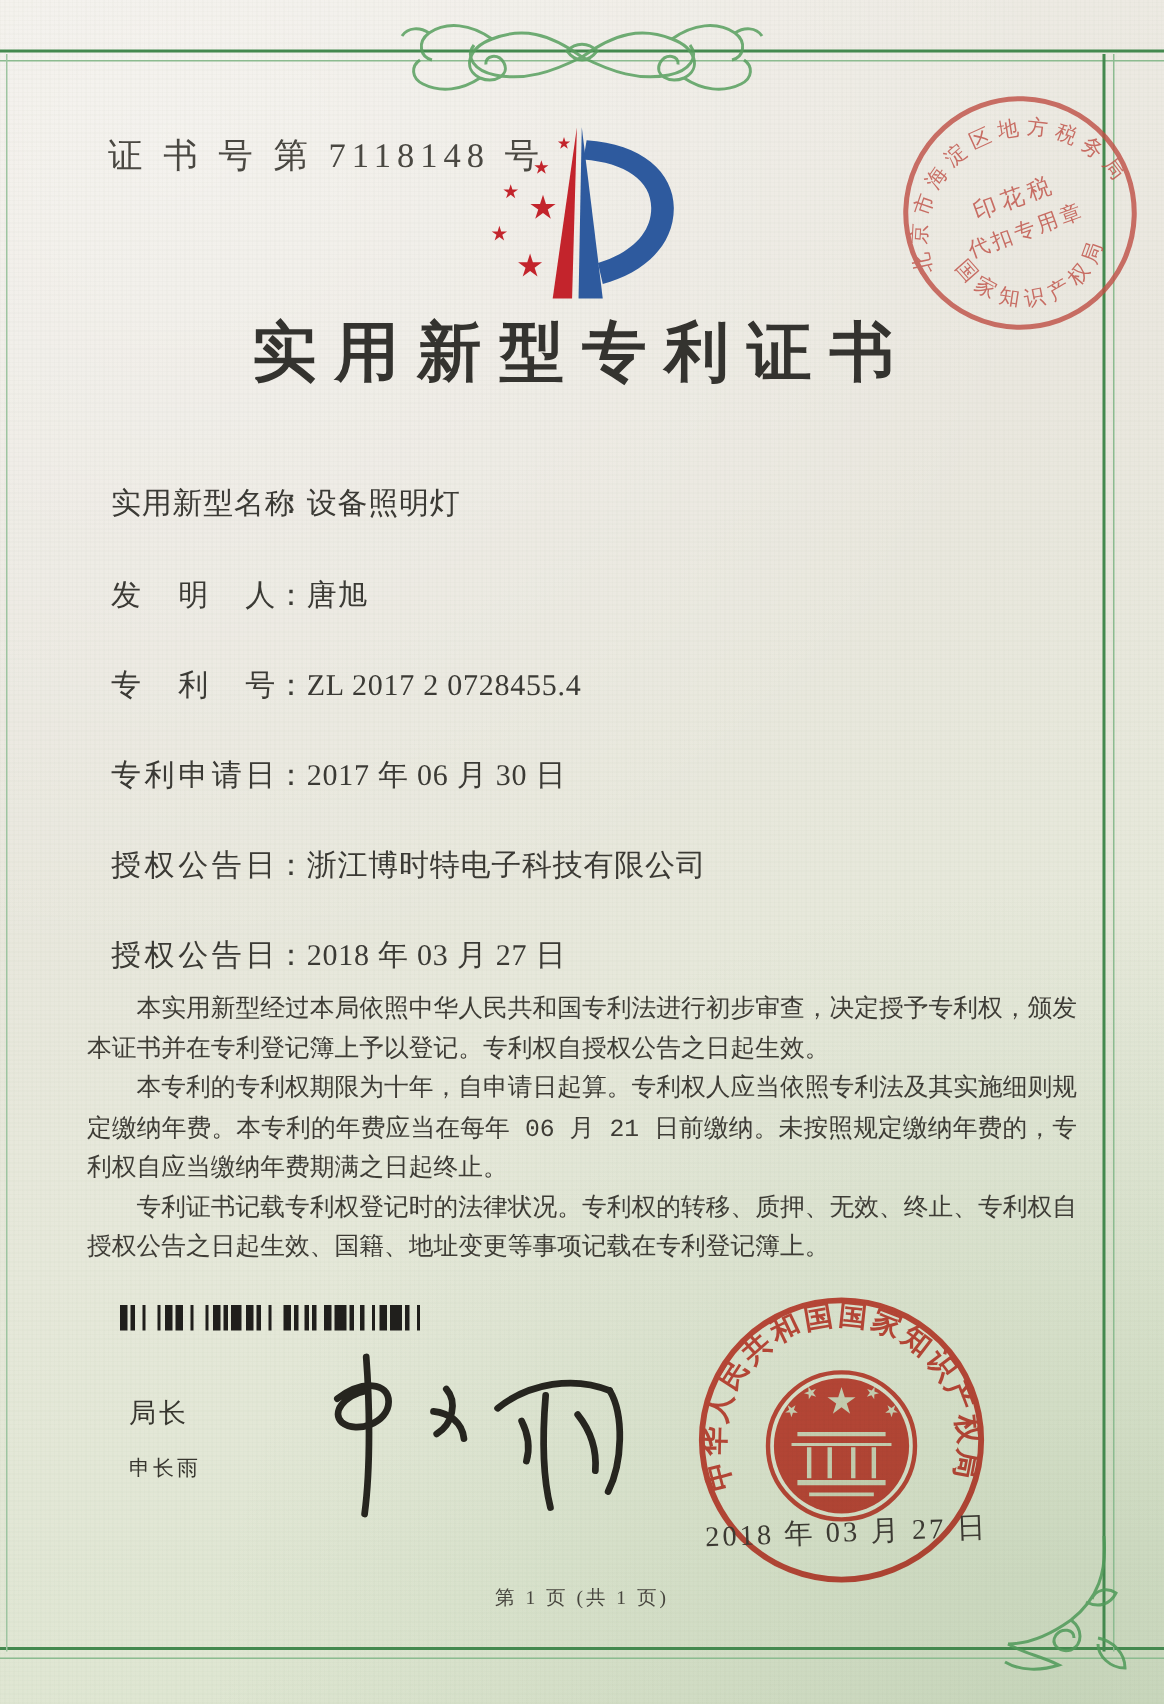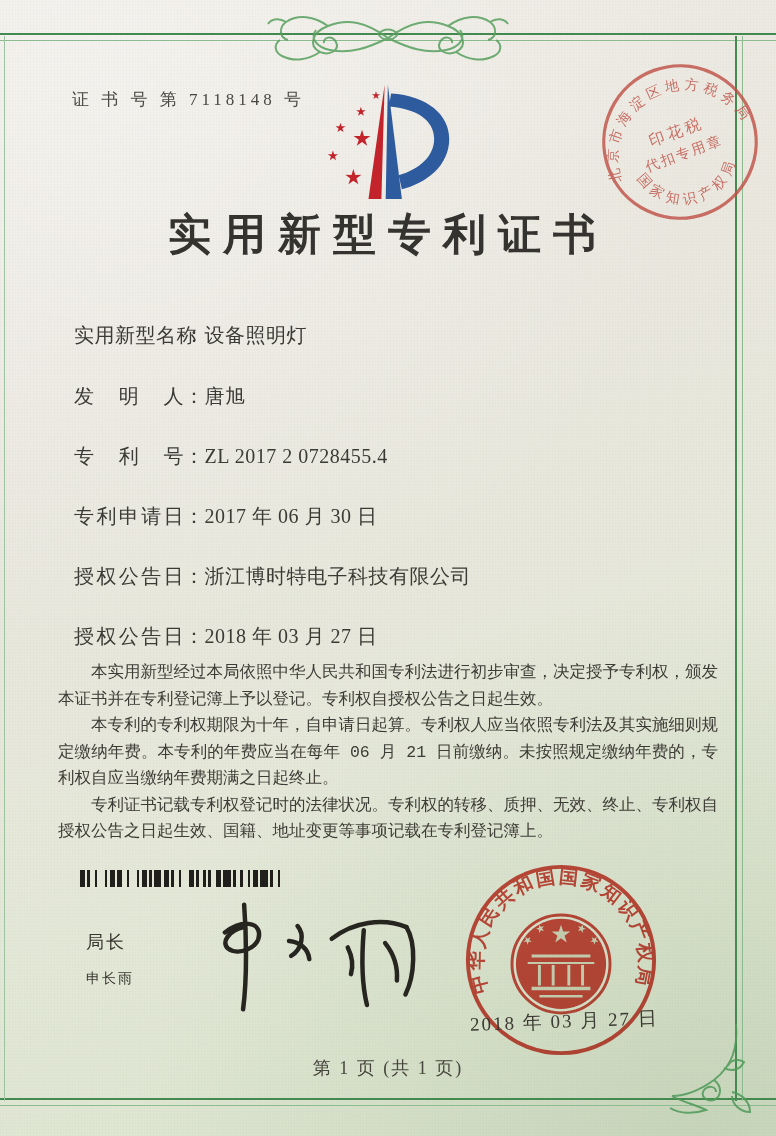--- a/index.html
+++ b/index.html
@@ -16,39 +16,39 @@
       repeating-linear-gradient(0deg, rgba(120,140,110,.05) 0 1px, transparent 1px 3px),
       repeating-linear-gradient(90deg, rgba(120,140,110,.05) 0 1px, transparent 1px 3px);}
   
   .fr{position:absolute;background:none;}
   .fr-top{left:0;top:33px;width:776px;height:5px;border-top:2px solid #44894f;border-bottom:1px solid #8cbb90;}
   .fr-bottom{left:0;top:1098px;width:776px;height:5px;border-top:2px solid #44894f;border-bottom:1px solid #8cbb90;}
   .fr-right{left:735px;top:36px;width:5px;height:1065px;border-left:2px solid #44894f;border-right:1px solid #8cbb90;}
   .fr-left{left:4px;top:36px;width:4px;height:1065px;border-left:1px solid #9dc4a0;}
   .ornament-top{position:absolute;left:228px;top:4px;}
   .ornament-corner{position:absolute;left:664px;top:1022px;}
-  .cert-no{position:absolute;left:72px;top:88px;font-size:17px;letter-spacing:4px;color:#4a4842;}
+  .cert-no{position:absolute;left:72px;top:88px;font-size:23px;letter-spacing:4px;color:#4a4842;}
   .logo{position:absolute;left:320px;top:82px;}
   .tax-seal{position:absolute;left:596px;top:58px;transform:rotate(-20deg);opacity:.8;}
   .title{position:absolute;left:0;top:206px;width:776px;text-align:center;
     font-size:43px;font-weight:bold;letter-spacing:12px;color:#34332f;}
   .field{position:absolute;left:74px;font-size:20px;color:#3b3a35;letter-spacing:.5px;white-space:nowrap;}
   .fld-label{display:inline-block;width:110px;text-align:justify;text-align-last:justify;vertical-align:bottom;}
   .f0{top:322px}.f1{top:383px}.f2{top:443px}.f3{top:503px}.f4{top:563px}.f5{top:623px}
   .paras{position:absolute;left:58px;top:660px;width:660px;font-family:Liberation Mono, monospace;}
   .paras p{margin:0;font-size:16.5px;line-height:26.5px;text-align:justify;text-indent:2em;color:#3e3c36;}
   .barcode{position:absolute;left:80px;top:870px;width:205px;height:17px;display:flex;align-items:stretch;}
   .barcode span{display:block;height:100%;}
   .issuer-title{position:absolute;left:86px;top:930px;font-size:18px;letter-spacing:2px;color:#37362f;}
   .issuer-name{position:absolute;left:86px;top:970px;font-size:14px;letter-spacing:2px;color:#37362f;}
   .signature{position:absolute;left:195px;top:898px;}
   .office-seal{position:absolute;left:463px;top:862px;opacity:.9;mix-blend-mode:multiply;}
   .seal-date{position:absolute;left:470px;top:1008px;width:220px;font-size:19px;letter-spacing:2px;
     color:#3c3a33;transform:rotate(-2deg);white-space:nowrap;}
-  .footer{position:absolute;left:0;top:1056px;width:776px;text-align:center;font-size:18px;
+  .footer{position:absolute;left:0;top:1056px;width:776px;text-align:center;font-size:13px;
     letter-spacing:2px;color:#47453e;}
 </style>
 </head>
 <body>
 
 <div class="page">
   <div class="texture"></div>
 
   <div class="fr fr-top"></div>
   <div class="fr fr-bottom"></div>

